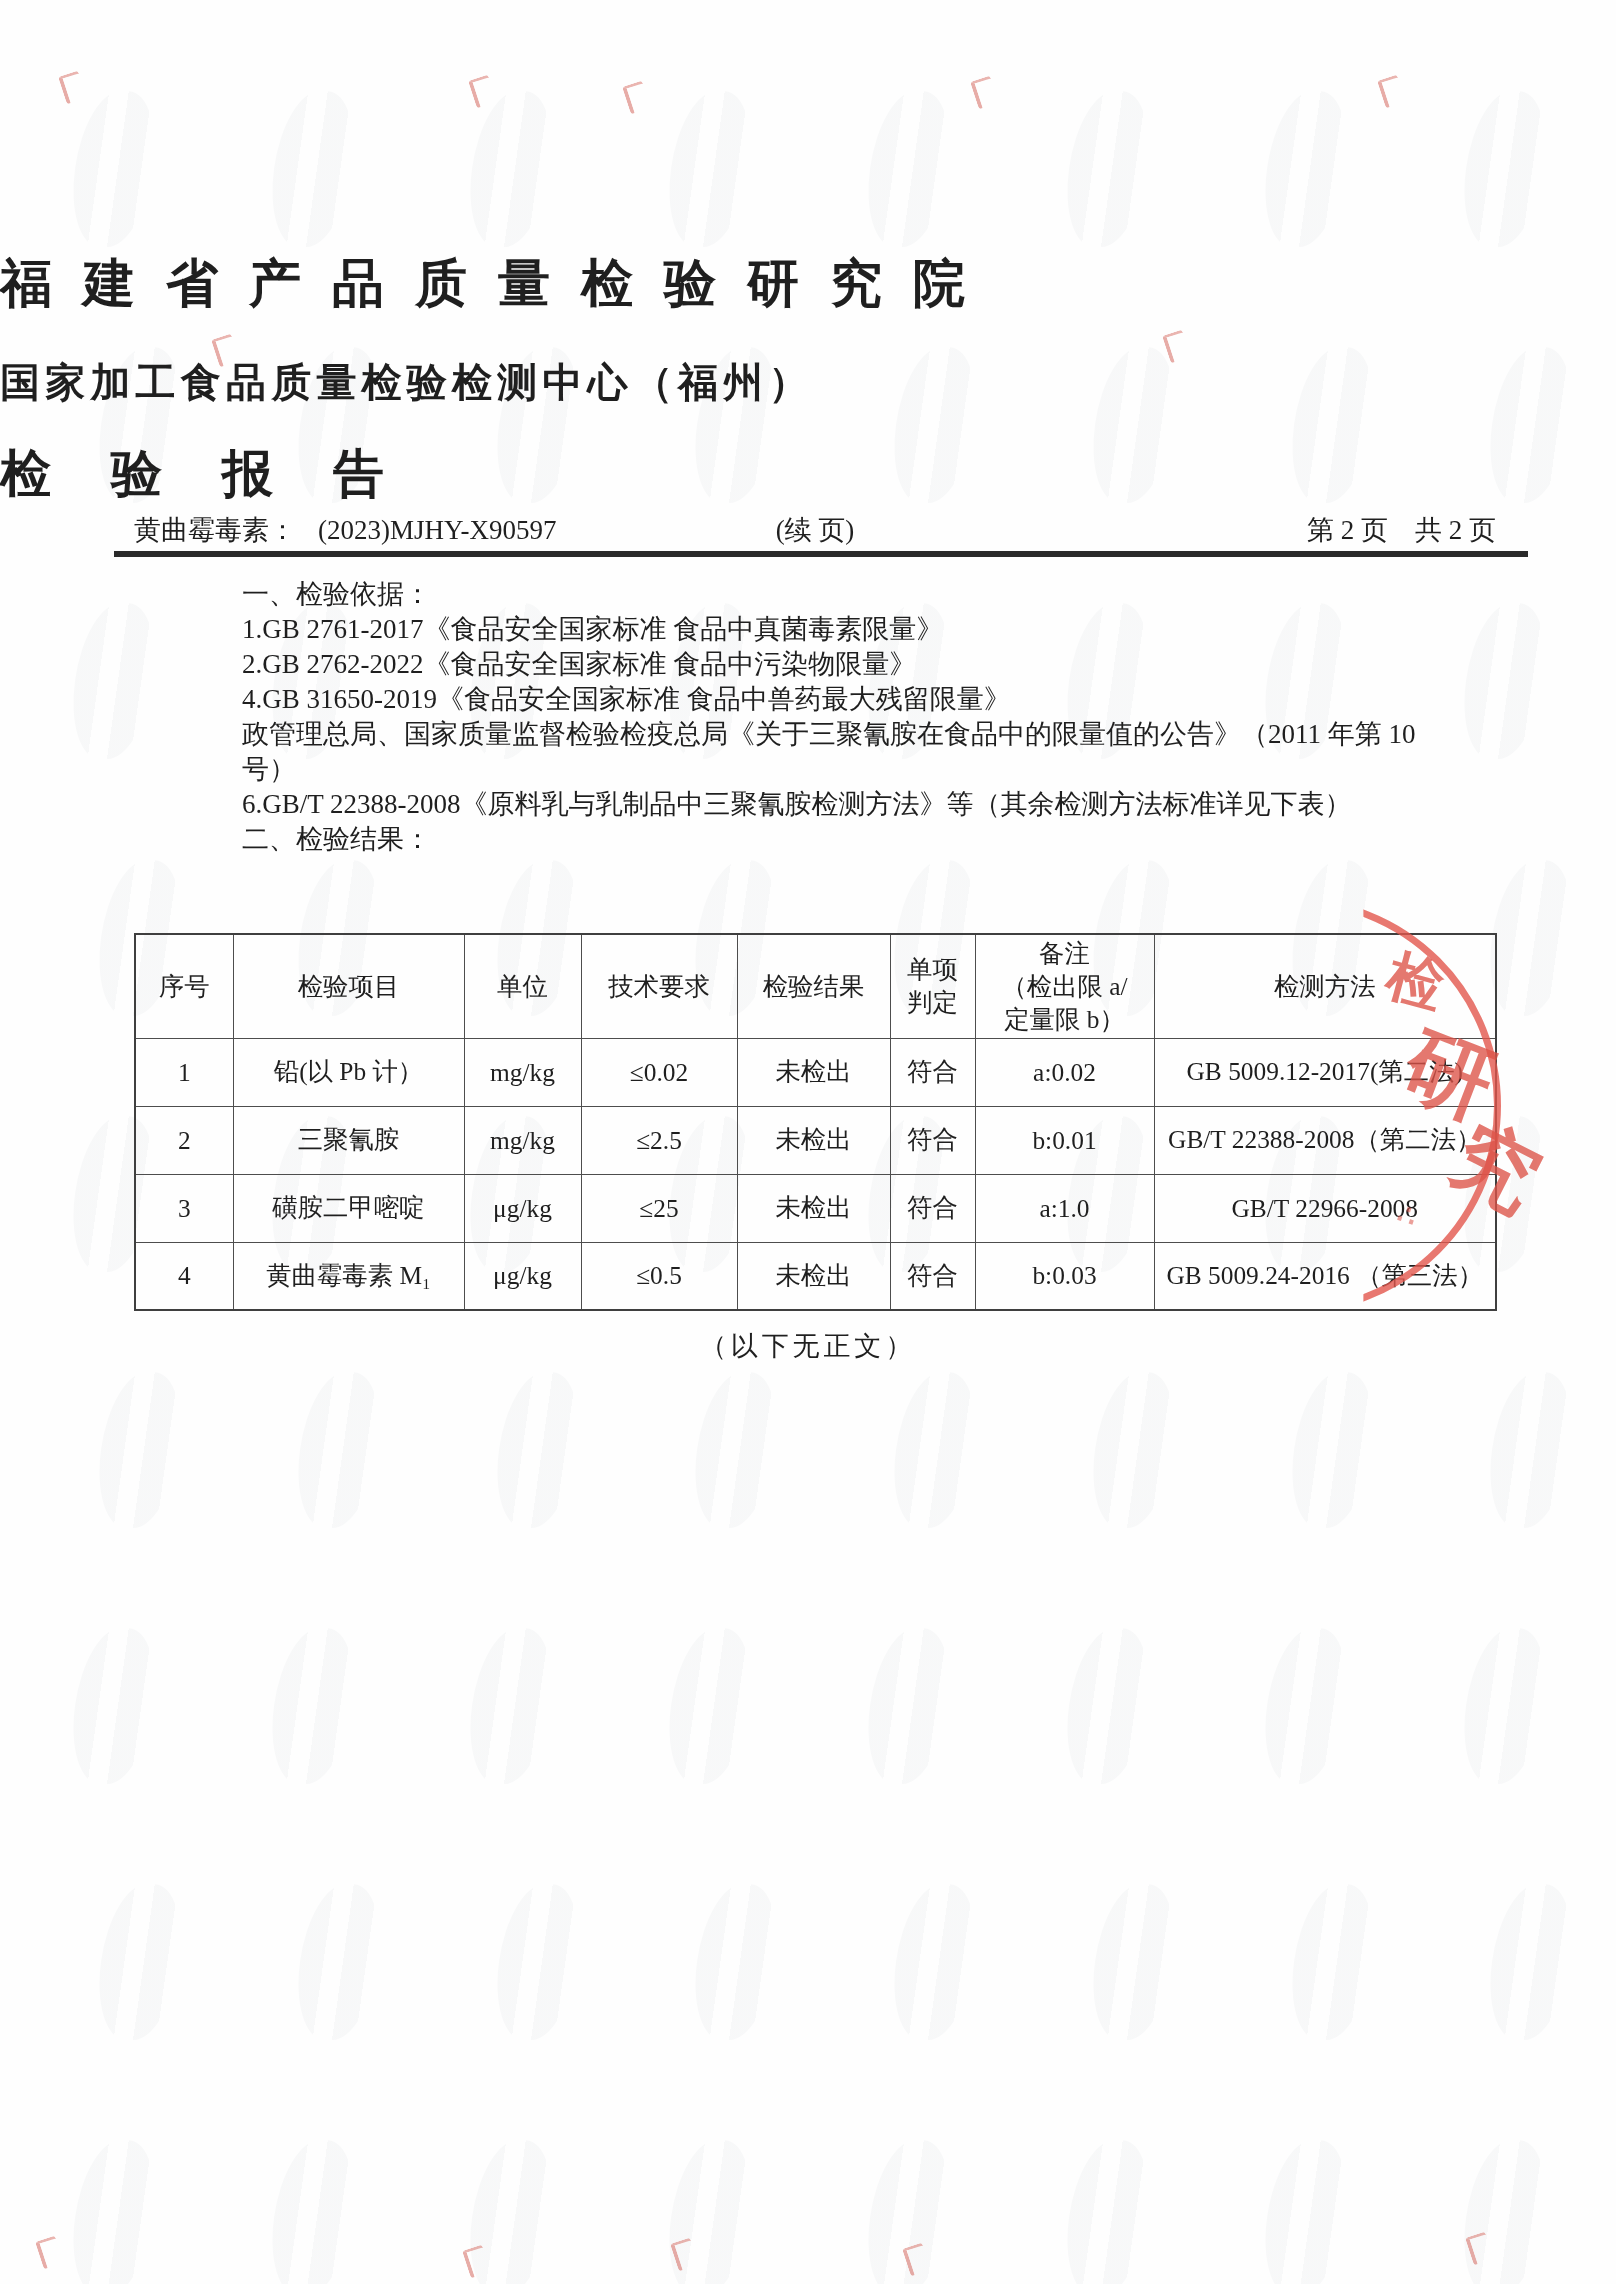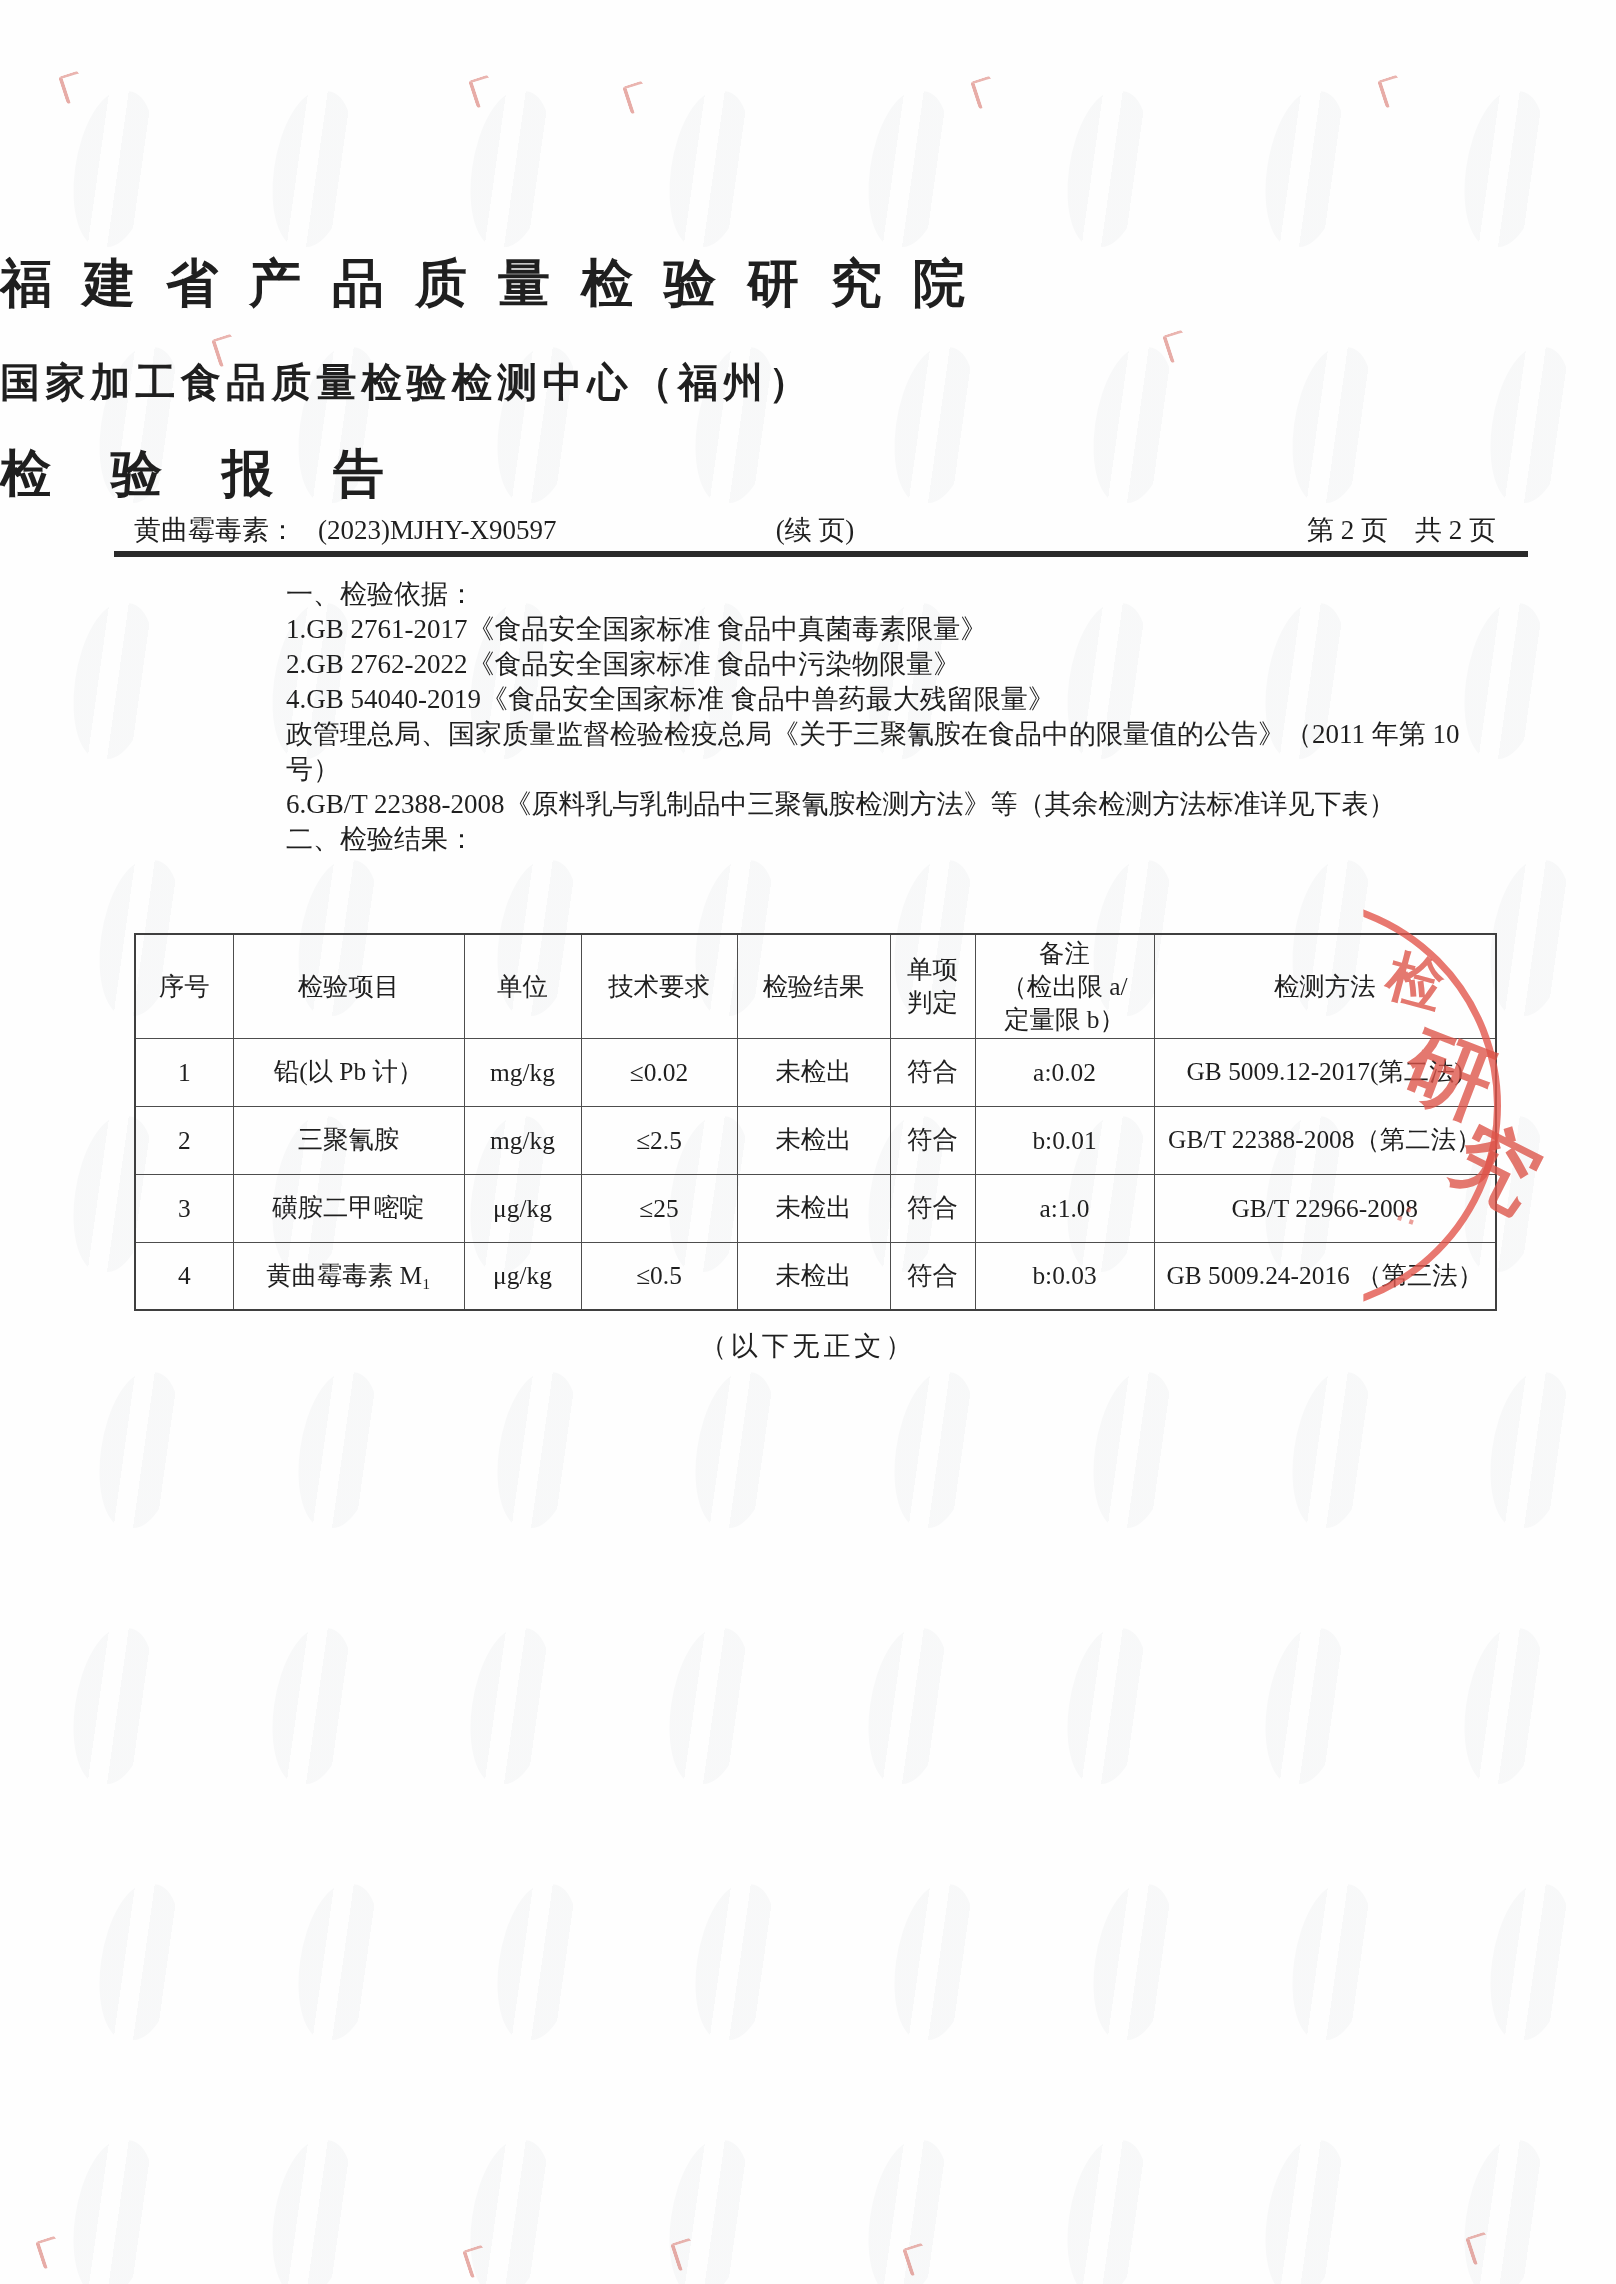--- a/index.html
+++ b/index.html
@@ -37,21 +37,21 @@
     font-size:27px;z-index:1;
   }
   .meta .m-left{position:absolute;left:0;top:0;white-space:nowrap;}
   .meta .m-left .num{margin-left:22px;}
   .meta .m-center{position:absolute;left:50%;transform:translateX(-50%);top:0;white-space:nowrap;}
   .meta .m-right{position:absolute;right:0;top:0;white-space:nowrap;text-align:center;}
   .rule{position:absolute;top:551px;left:114px;width:1414px;height:5.9px;background:#2a2a2a;z-index:1;}
   
   .bodytext{
     position:absolute;top:577px;left:242px;width:1166px;
-    font-size:27px;line-height:35px;z-index:1;margin-left:44px;
+    font-size:27px;line-height:35px;z-index:1;
   }
   .bodytext .line{white-space:nowrap;}
   
   table.results{
     position:absolute;top:933px;left:134px;width:1362px;
     border-collapse:collapse;table-layout:fixed;
     font-size:25.4px;z-index:1;
   }
   table.results th,table.results td{
     border:1.3px solid #4d4d4d;
@@ -191,21 +191,21 @@
     <div class="m-center">(续 页)</div>
     <div class="m-right">第 2 页　共 2 页</div>
   </div>
 
   <div class="rule"></div>
 
   <div class="bodytext">
     <div class="line">一、检验依据：</div>
     <div class="line">1.GB 2761-2017《食品安全国家标准 食品中真菌毒素限量》</div>
     <div class="line">2.GB 2762-2022《食品安全国家标准 食品中污染物限量》</div>
-    <div class="line">4.GB 54040-2019《食品安全国家标准 食品中兽药最大残留限量》</div>
+    <div class="line">4.GB 31650-2019《食品安全国家标准 食品中兽药最大残留限量》</div>
     <div class="line">政管理总局、国家质量监督检验检疫总局《关于三聚氰胺在食品中的限量值的公告》（2011 年第 10</div>
     <div class="line">号）</div>
     <div class="line">6.GB/T 22388-2008《原料乳与乳制品中三聚氰胺检测方法》等（其余检测方法标准详见下表）</div>
     <div class="line">二、检验结果：</div>
   </div>
 
   <table class="results">
     <colgroup>
       <col style="width:98px">
         <col style="width:231px">

